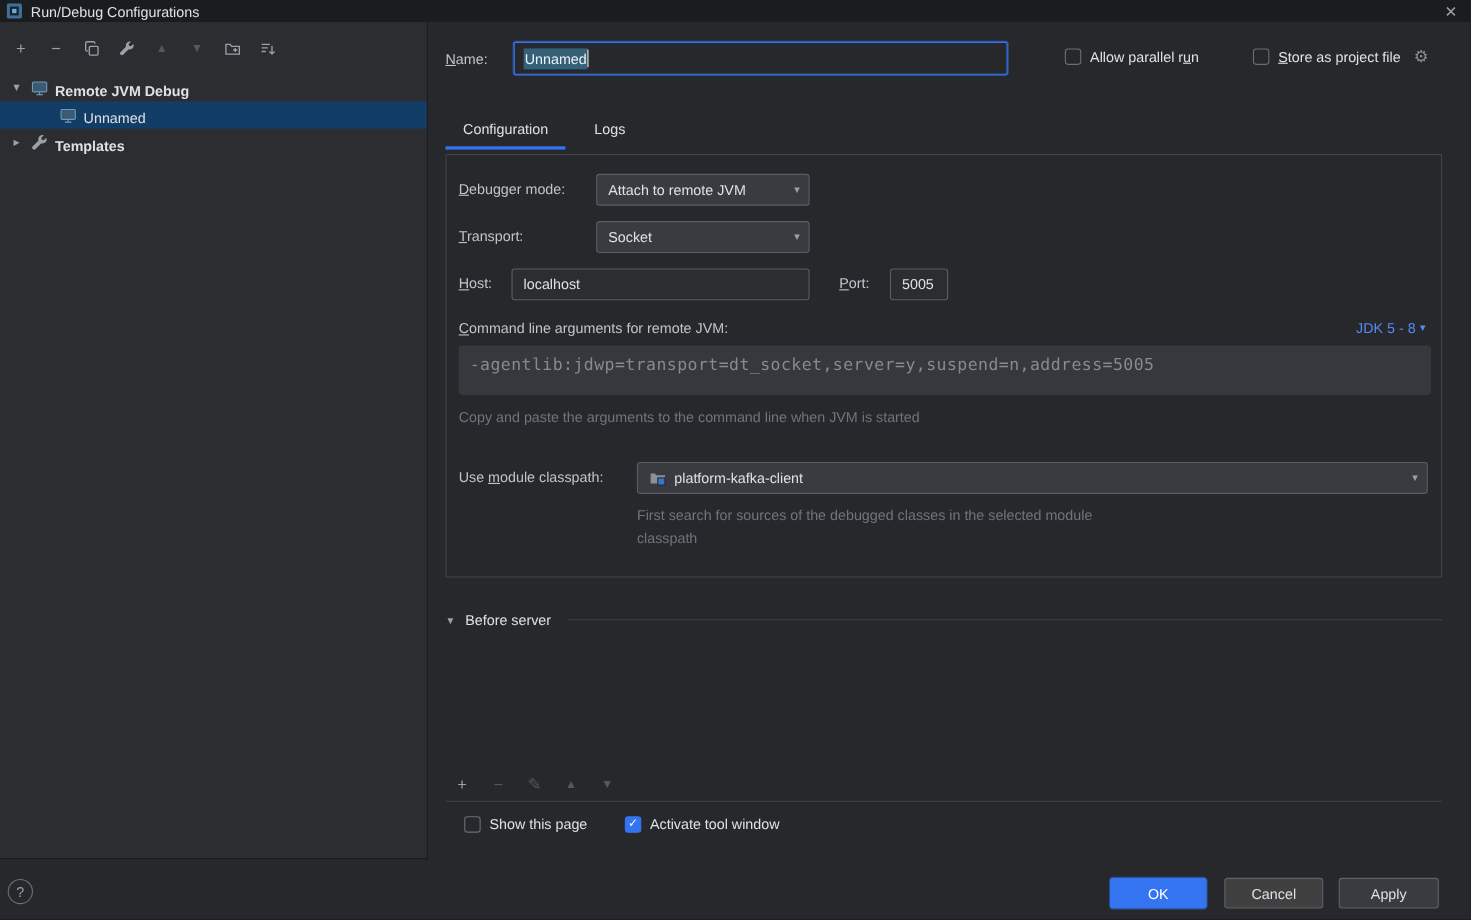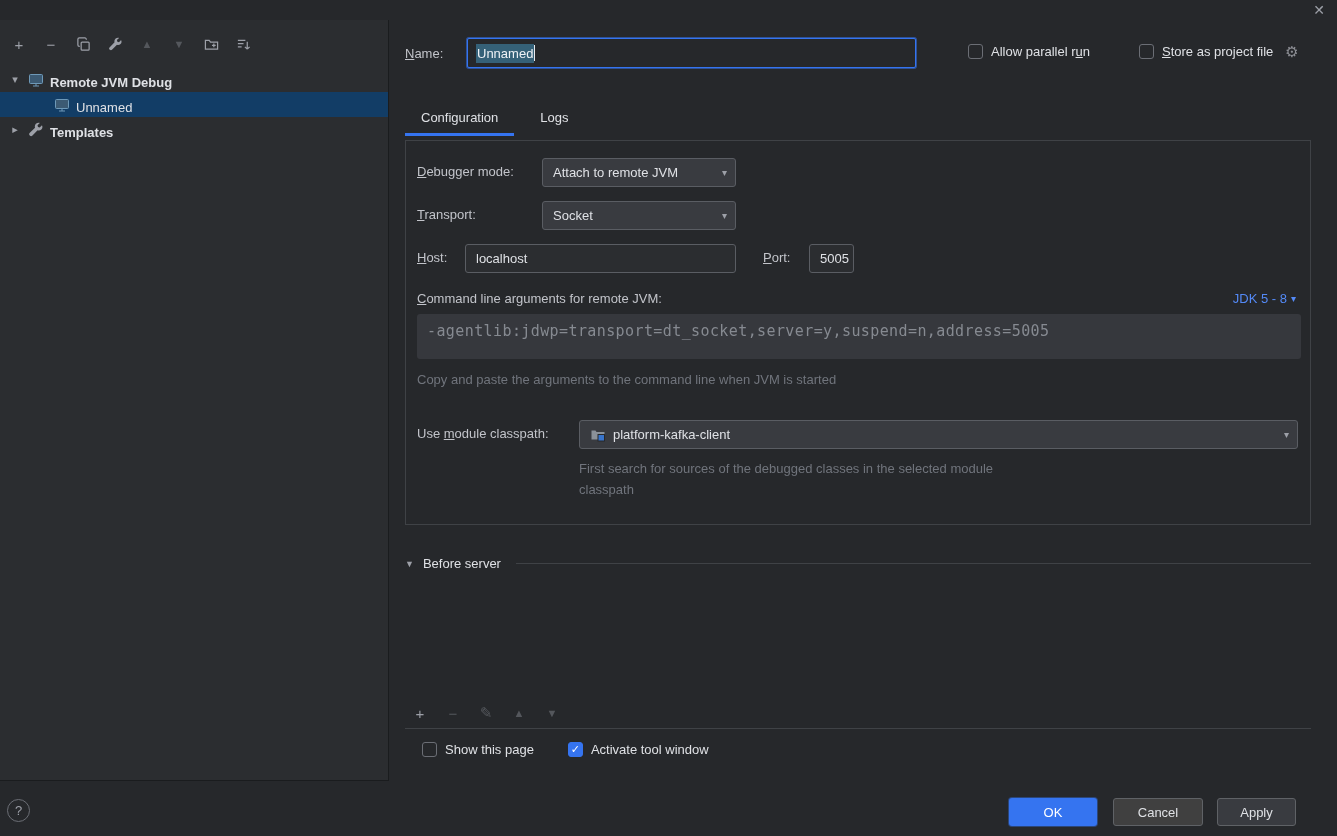--- a/index.html
+++ b/index.html
@@ -74,29 +74,37 @@
   .tasks{position:absolute;left:405px;top:580px;width:906px;height:120px;border:1px solid #3f4246;
     display:flex;align-items:center;justify-content:center;}
   .tasks-toolbar{position:absolute;left:409px;top:702px;display:flex;gap:11px;align-items:center;}
   .divider{position:absolute;left:405px;top:728px;width:906px;height:1px;background:#3f4246;}
   .options-row{position:absolute;left:414px;top:742px;display:flex;gap:26px;align-items:center;}
   
   .btn{position:absolute;top:798px;height:28px;border-radius:3px;display:flex;align-items:center;
     justify-content:center;cursor:pointer;font-size:13px;}
   .btn.ok{left:1009px;width:88px;background:#3574f0;color:#fff;box-shadow:0 0 0 1px rgba(53,116,240,.4);}
   .btn.cancel{left:1113px;width:90px;background:#404040;border:1px solid #5f6266;}
-  .btn.apply{left:1217px;width:79px;background:#393b40;border:1px solid #5f6266;}
+  .btn.apply{left:1217px;width:91px;background:#393b40;border:1px solid #5f6266;}
   .help{position:absolute;left:7px;top:799px;width:23px;height:23px;border:1px solid #6b6e75;
     border-radius:50%;display:flex;align-items:center;justify-content:center;color:#9da0a8;cursor:pointer;}
 </style>
 </head>
 <body>
 
 <div class="dialog">
 
+  <div class="titlebar">
+    <svg class="appicon" viewBox="0 0 14 14">
+      <rect width="14" height="14" rx="2" fill="#3c6e9e"></rect>
+      <rect x="3" y="3" width="8" height="8" fill="#1e1f22"></rect>
+      <rect x="5" y="5" width="4" height="4" fill="#6ea8d8"></rect>
+    </svg>
+    <span class="title">Run/Debug Configurations</span>
+  </div>
   <span class="close">✕</span>
 
   <div class="sidebar">
     <div class="side-toolbar">
       <span class="tbtn">+</span>
       <span class="tbtn">−</span>
       <span class="tbtn">
         <svg viewBox="0 0 16 16" fill="none" stroke="currentColor" stroke-width="1.3">
           <rect x="5.5" y="5.5" width="8.5" height="8.5" rx="1"></rect>
           <path d="M11 3V2.5A1.5 1.5 0 0 0 9.5 1h-6A1.5 1.5 0 0 0 2 2.5v6A1.5 1.5 0 0 0 3.5 10H4"></path>
@@ -181,21 +189,21 @@
     <div class="combo" style="left:136px;top:60px;width:194px;">
       <span>Socket</span>
       <span class="arrow">▾</span>
     </div>
 
     <span class="flabel" style="left:11px;top:109px;"><span style="text-decoration: underline;">H</span>ost:</span>
     <div class="tfield" style="left:59px;top:103px;width:271px;">
       <span>localhost</span>
     </div>
     <span class="flabel" style="left:357px;top:109px;"><span style="text-decoration: underline;">P</span>ort:</span>
-    <div class="tfield" style="left:403px;top:103px;width:45px;">
+    <div class="tfield" style="left:403px;top:103px;width:53px;">
       <span>5005</span>
     </div>
 
     <span class="flabel" style="left:11px;top:150px;"><span style="text-decoration: underline;">C</span>ommand line arguments for remote JVM:</span>
     <span class="jdklink">
       <span>JDK 5 - 8</span>
       <span class="arrow">▾</span>
     </span>
 
     <div class="argsbox">

